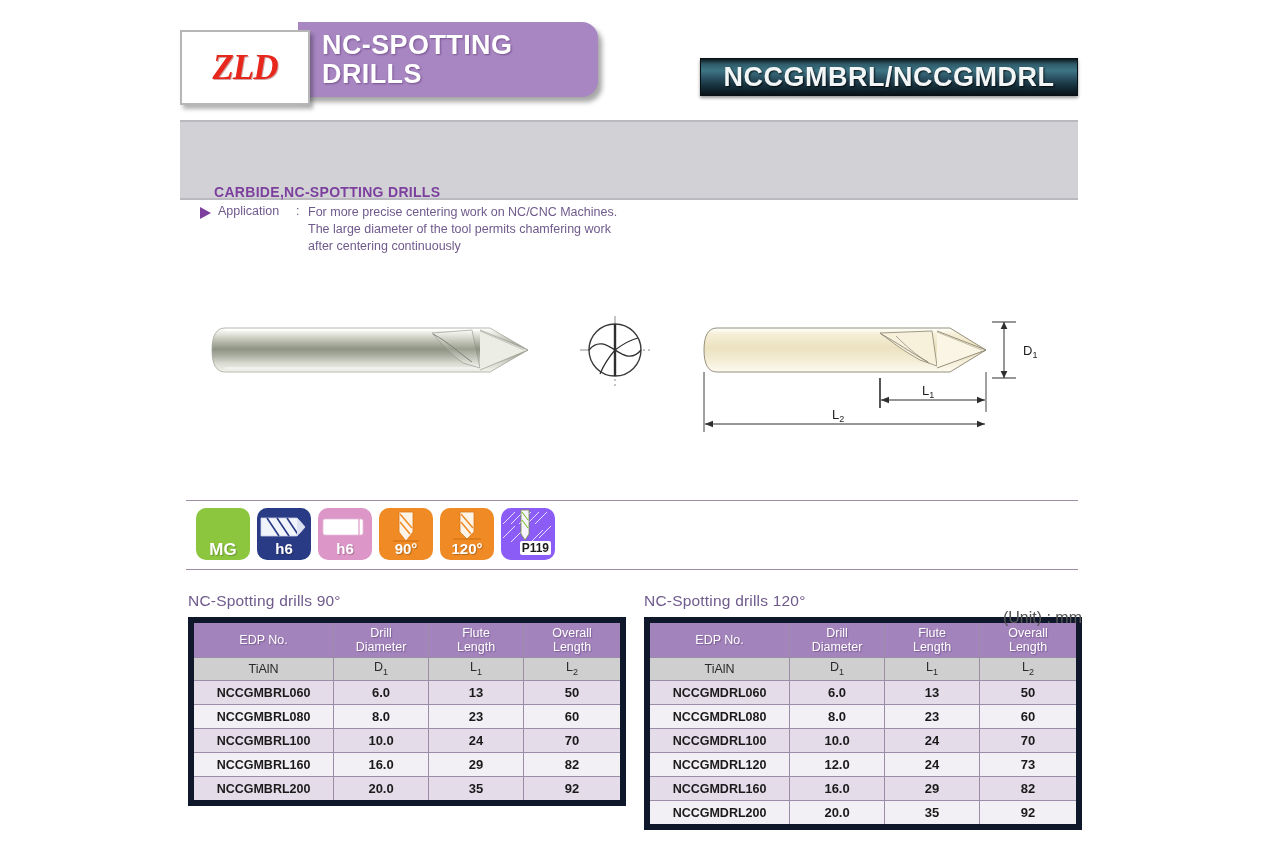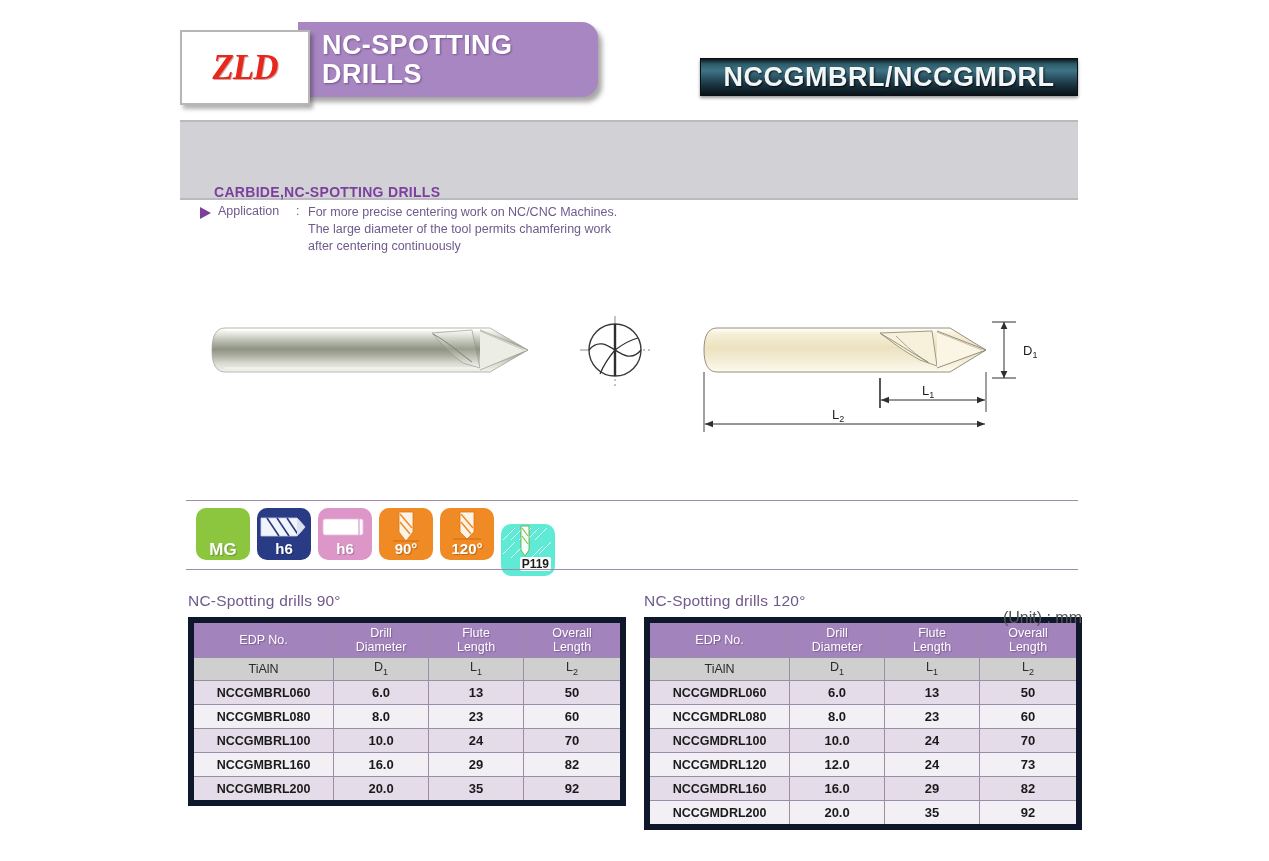--- a/index.html
+++ b/index.html
@@ -88,21 +88,21 @@
   .badge .cap{
     position:absolute;left:0;right:0;bottom:3px;text-align:center;
     font-weight:bold;font-size:15px;color:#fff;
     text-shadow:1px 1px 1px rgba(0,0,0,.25);
   }
   .b-mg{background:#8cc63f;display:flex;align-items:flex-end;justify-content:center;}
   .b-mg .cap{position:static;font-size:17px;}
   .b-h6a{background:#2a3b86;}
   .b-h6b{background:#dd96c8;}
   .b-ang{background:#f08a24;}
-  .b-p119{background:#5eead4;margin-top:16px;}
+  .b-p119{background:#8b5cf6;}
   .b-p119 .cap{
     right:4px;left:auto;bottom:5px;text-align:right;color:#1c1c1c;
     font-size:12px;text-shadow:none;background:#fff;padding:0 2px;border-radius:2px;
   }
 
   
   .tbl-wrap{position:absolute;top:592px;}
   .tbl-wrap.left{left:188px;width:438px;}
   .tbl-wrap.right{left:644px;width:438px;}
   .tbl-title{

